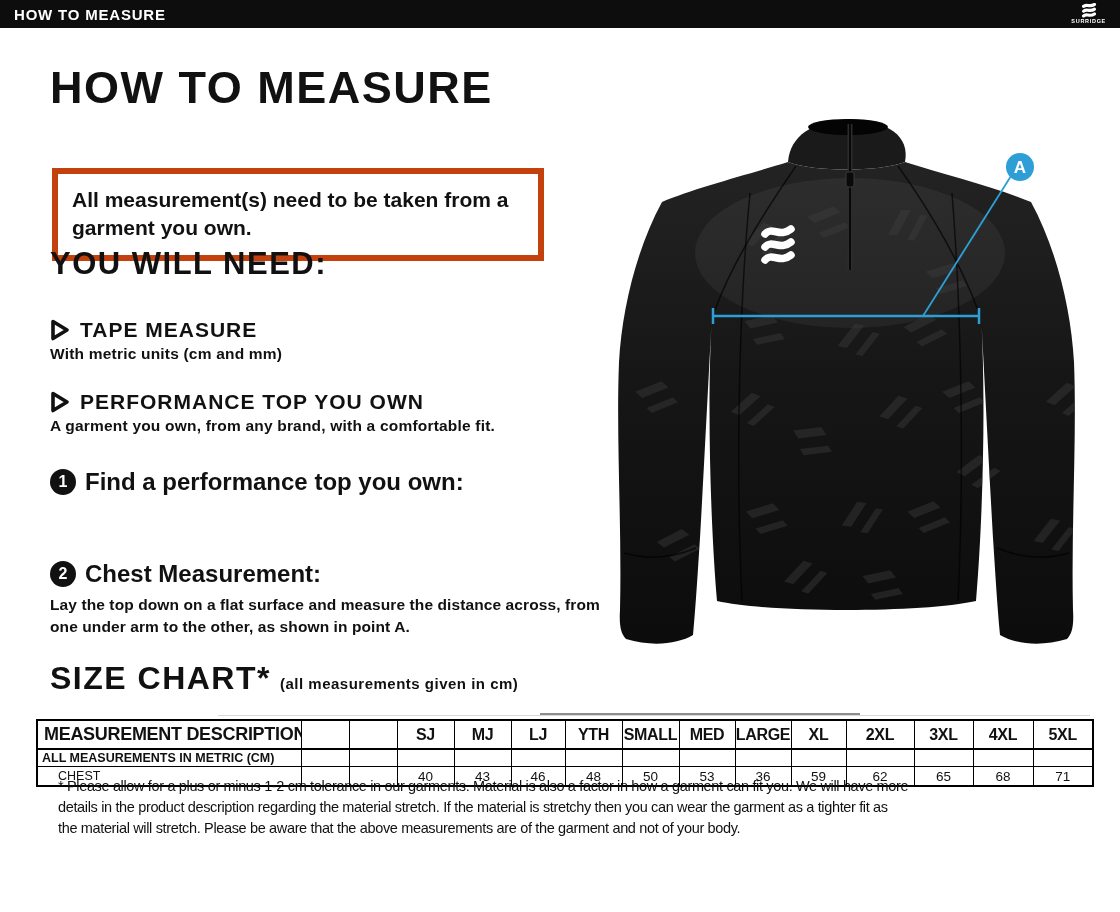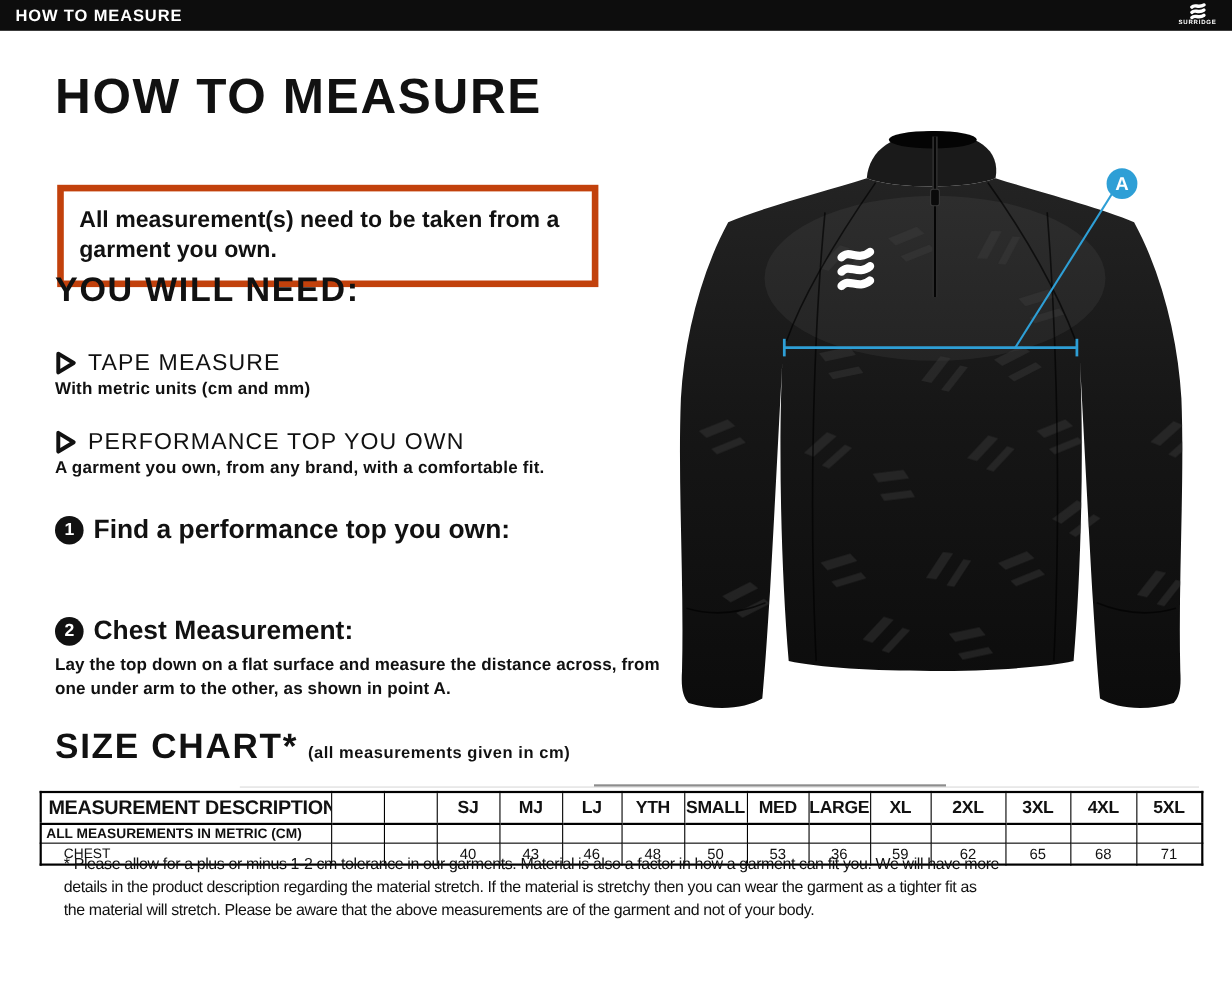--- a/index.html
+++ b/index.html
@@ -14,21 +14,21 @@
 
   
   .main-title { position:absolute; left:50px; top:62px; margin:0; font-size:45px; font-weight:bold; letter-spacing:1.5px; color:#111; }
   .notice { position:absolute; left:52px; top:136px; width:452px; border:6px solid #c2410c; padding:12px 14px;
             font-size:21px; font-weight:bold; line-height:1.35;margin-top:32px; }
   .ywn-title { position:absolute; left:50px; top:246px; margin:0; font-size:31px; font-weight:bold; letter-spacing:1.5px; }
 
   .need-item { position:absolute; left:50px; }
   .need-item.n1 { top:318px; }
   .need-item.n2 { top:390px; }
-  .need-title { display:flex; align-items:center; gap:10px; font-size:21px; font-weight:normal; letter-spacing:1px; }
+  .need-title { display:flex; align-items:center; gap:10px; font-size:21px; font-weight:bold; letter-spacing:1px; }
   .need-desc { font-size:15.5px; font-weight:bold; margin-top:3px; letter-spacing:0.2px; }
 
   .step { position:absolute; left:50px; width:565px; }
   .step.s1 { top:468px; }
   .step.s2 { top:560px; }
   .step-title { display:flex; align-items:center; gap:9px; font-size:24px; font-weight:bold; }
   .badge { width:26px; height:26px; border-radius:50%; background:#111; color:#fff; font-size:16px; font-weight:bold;
            display:flex; align-items:center; justify-content:center; flex:0 0 auto; }
   .step-desc { font-size:15.5px; font-weight:bold; line-height:1.4; margin-top:6px; letter-spacing:0.1px; }
 

